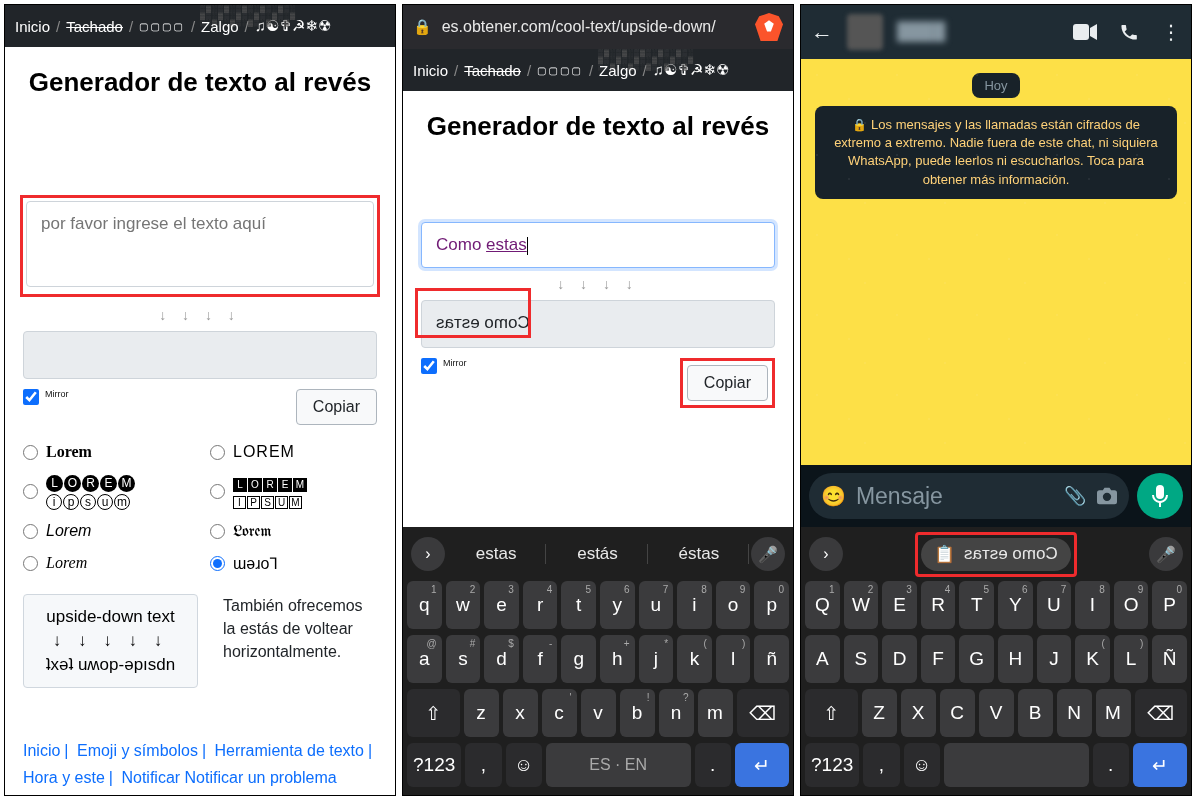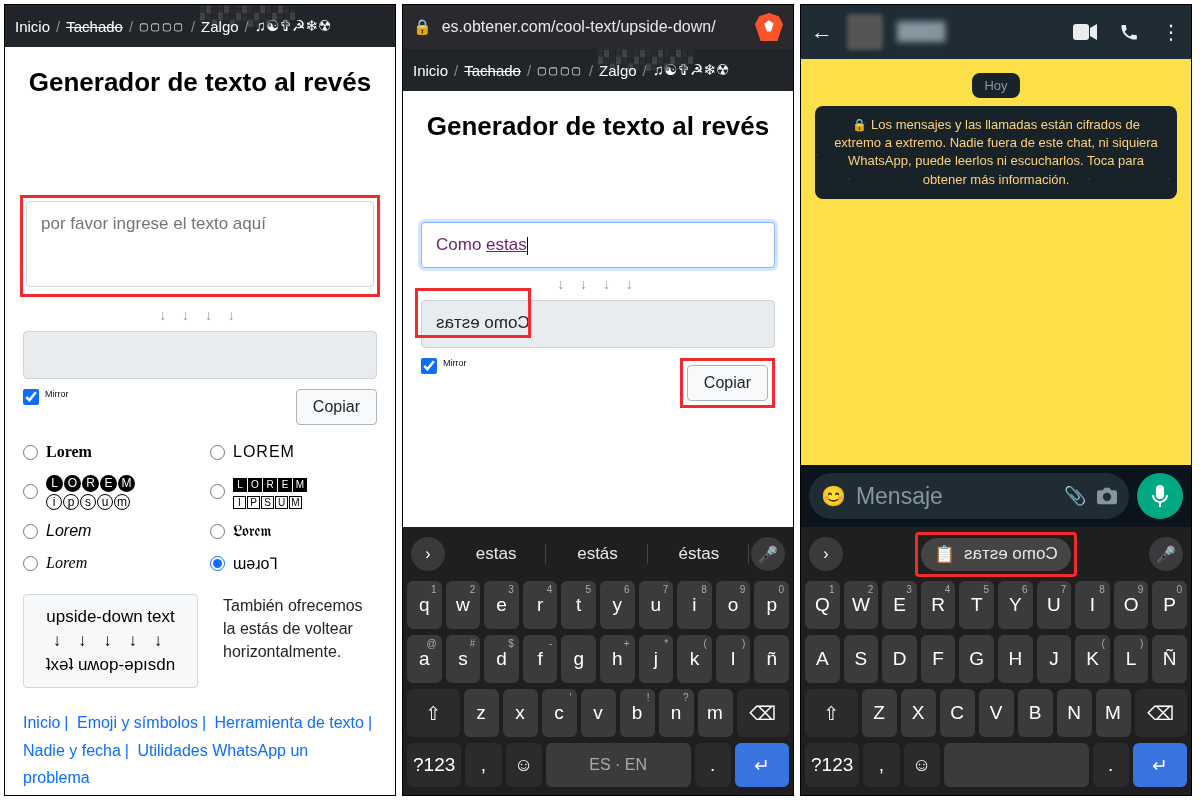--- a/index.html
+++ b/index.html
@@ -171,22 +171,22 @@
         <div>ʇxǝʇ uʍop-ǝpısdn</div>
       </div>
       <div class="demo-desc">También ofrecemos la estás de voltear horizontalmente.</div>
     </div>
   </div>
 
   <div class="footer-links">
     <a>Inicio</a><span class="bar">|</span>
     <a>Emoji y símbolos</a><span class="bar">|</span>
     <a>Herramienta de texto</a><span class="bar">|</span><br>
-    <a>Nadie y fecha</a><span class="bar">|</span>
-    <a>Utilidades WhatsApp un problema</a>
+    <a>Hora y este</a><span class="bar">|</span>
+    <a>Notificar Notificar un problema</a>
   </div>
 </div>
 
 <div class="phone">
   <div class="urlbar">
     <span class="lock">🔒</span>
     <span class="url">es.obtener.com/cool-text/upside-down/</span>
     <span class="brave"></span>
   </div>
   <div class="crumb">

